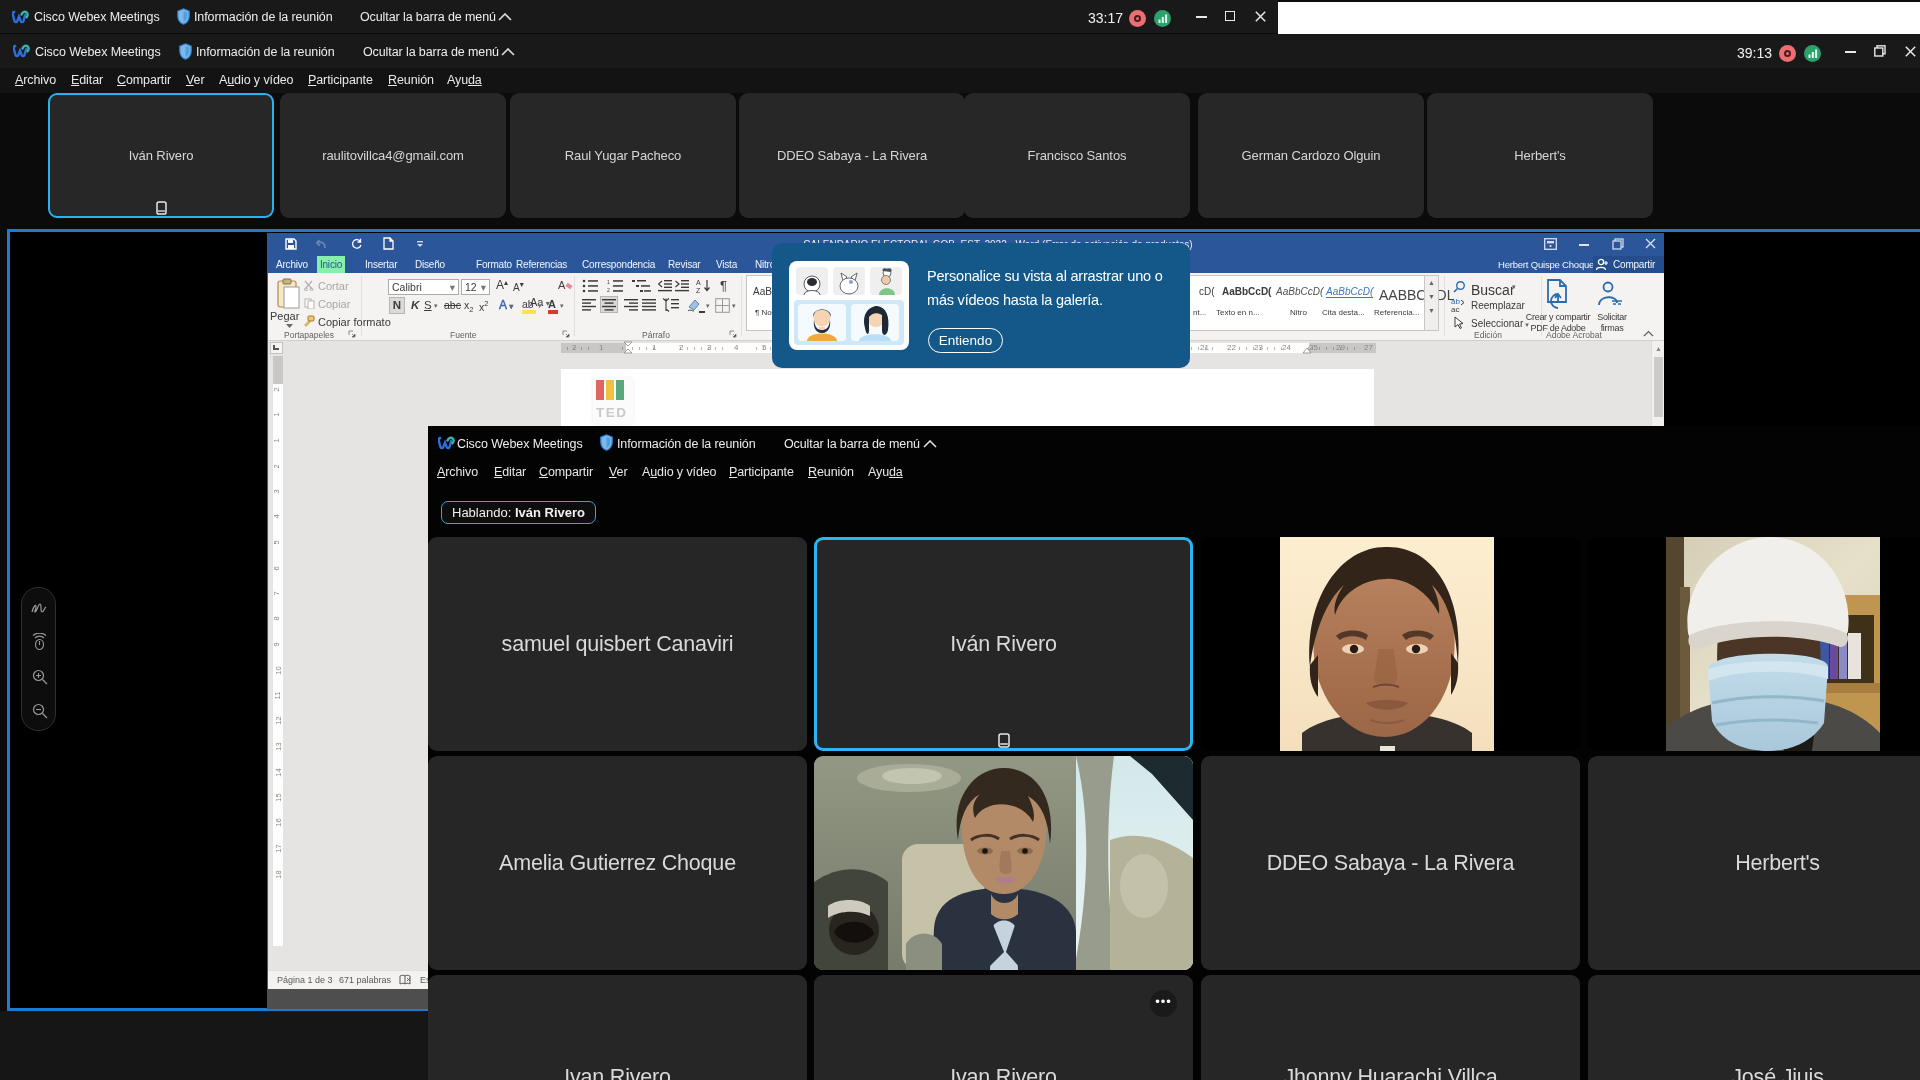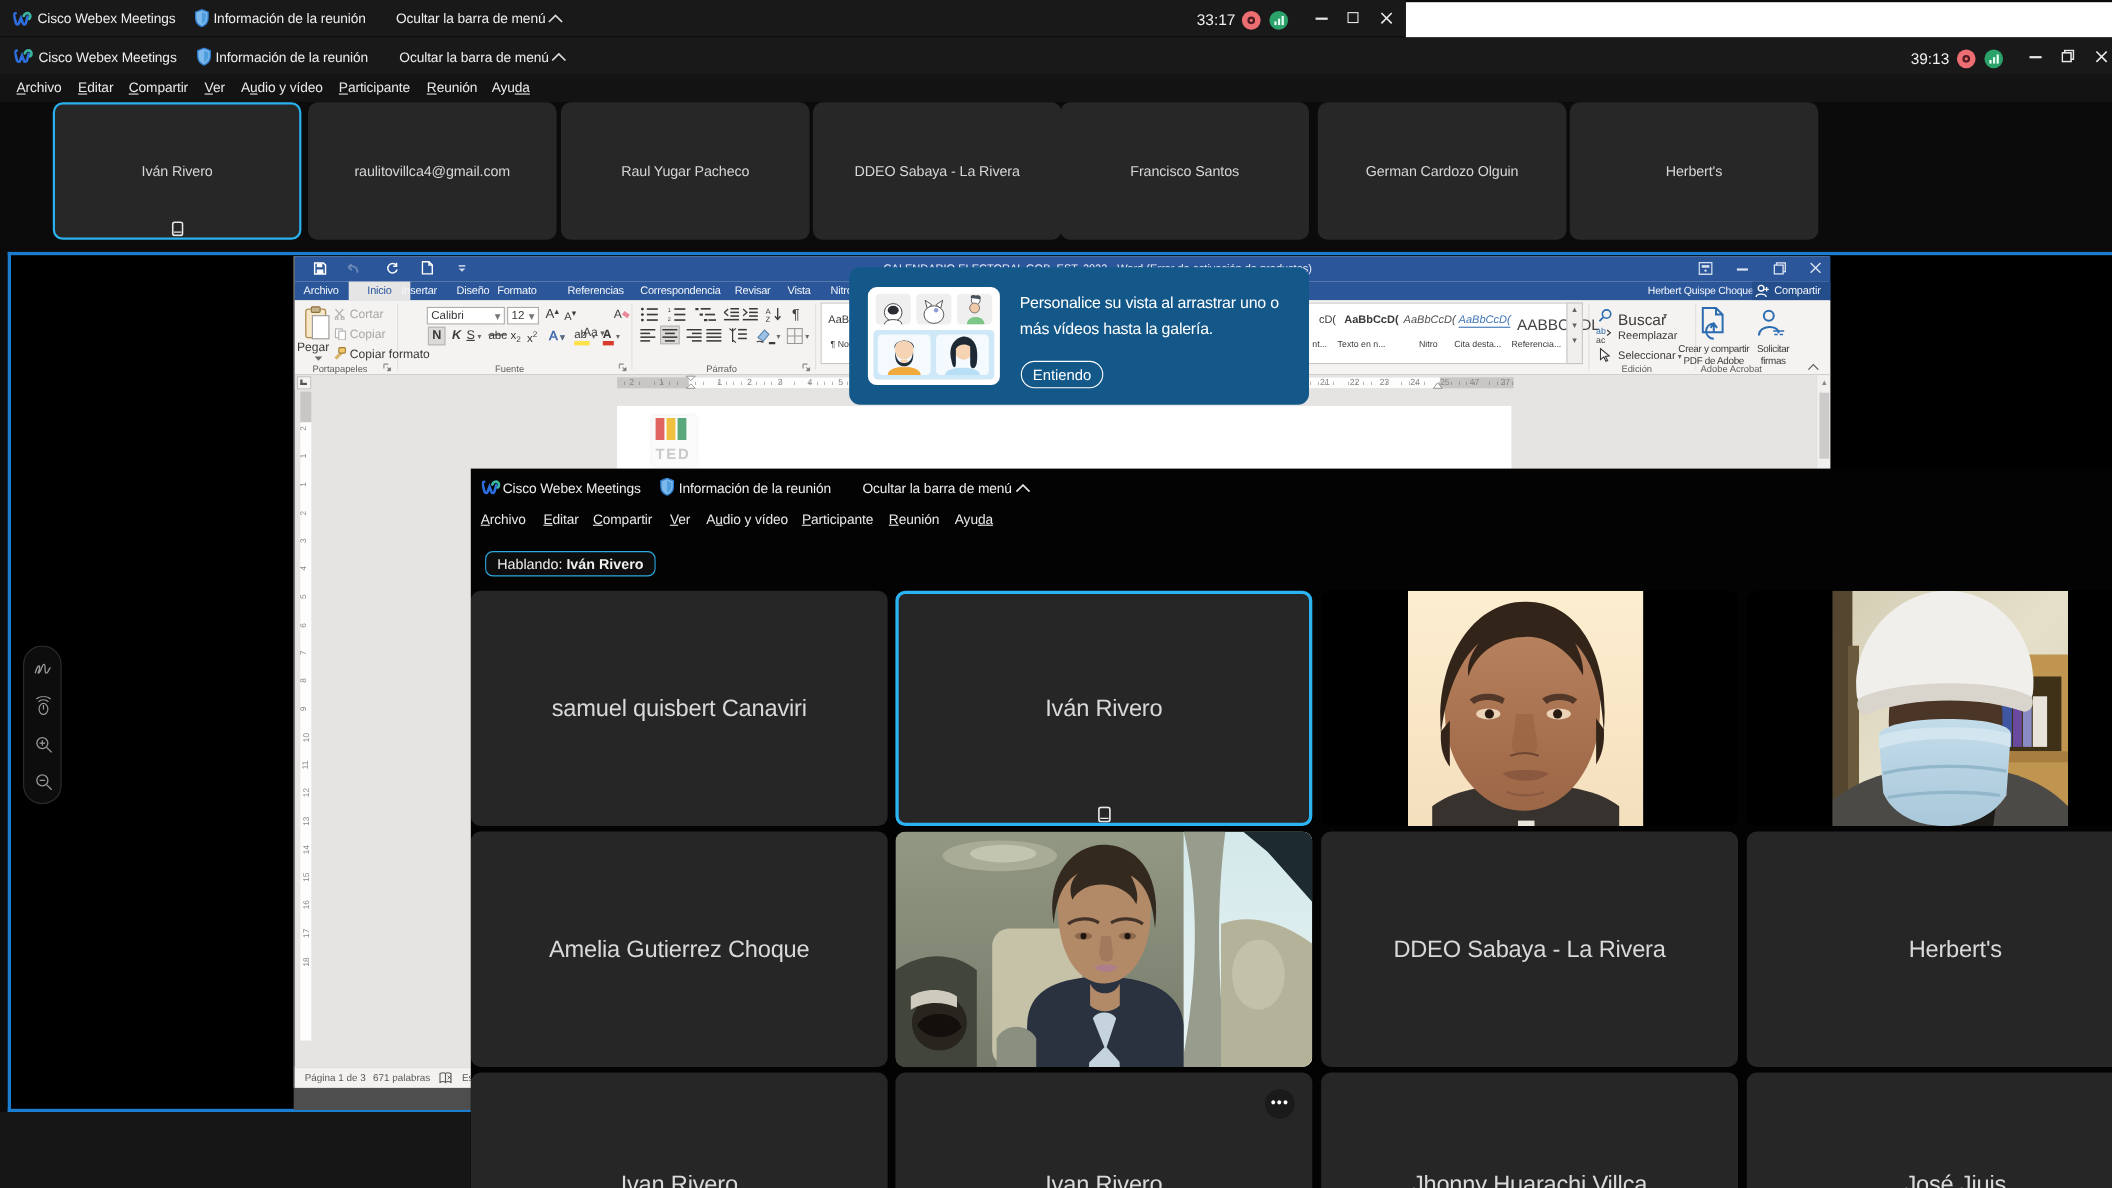--- a/index.html
+++ b/index.html
@@ -147,24 +147,24 @@
           <rect x="3" y="1" width="8" height="8" fill="none" stroke="#dbe3f2" stroke-width="1.2"></rect>
           <rect x="1" y="3" width="8" height="8" fill="#2b579a" stroke="#dbe3f2" stroke-width="1.2"></rect>
         </svg>
       <svg class="abs" style="left:1377px; top:5px;" width="11" height="11" viewBox="0 0 11 11">
           <path d="M1 1 L10 10 M10 1 L1 10" stroke="#dbe3f2" stroke-width="1.3"></path>
         </svg>
     </div>
 
     <div class="abs" style="left:0; top:23px; width:1396px; height:17px; background:#2b579a; font-size:10px; letter-spacing:-0.2px; color:#f2f5fb;">
       <div class="abs txt" style="left:8px; top:3px;">Archivo</div>
-      <div class="abs" style="left:49px; top:0; width:56px; height:17px; background:#e5e5e5; color:#2b579a; text-align:center; padding-top:3px;">Inicio</div>
+      <div class="abs" style="left:49px; top:0; width:28px; height:17px; background:#86efac; color:#2b579a; text-align:center; padding-top:3px;">Inicio</div>
       <div class="abs txt" style="left:97px; top:3px;">Insertar</div>
       <div class="abs txt" style="left:147px; top:3px;">Diseño</div>
-      <div class="abs txt" style="left:184px; top:3px;">Formato</div>
+      <div class="abs txt" style="left:208px; top:3px;">Formato</div>
       <div class="abs txt" style="left:248px; top:3px;">Referencias</div>
       <div class="abs txt" style="left:314px; top:3px;">Correspondencia</div>
       <div class="abs txt" style="left:400px; top:3px;">Revisar</div>
       <div class="abs txt" style="left:448px; top:3px;">Vista</div>
       <div class="abs txt" style="left:487px; top:3px;">Nitro Pro</div>
       <div class="abs txt" style="left:1230px; top:3px; font-size:9.5px; letter-spacing:-0.2px;">Herbert Quispe Choque</div>
       <div class="abs" style="left:1325px; top:0; width:71px; height:17px; background:#244d8c;"></div>
       <svg class="abs" style="left:1327px; top:2px;" width="14" height="13" viewBox="0 0 14 13">
           <circle cx="6" cy="4" r="2.6" fill="none" stroke="#fff" stroke-width="1.3"></circle>
           <path d="M1.5 12 C1.5 8.5 10.5 8.5 10.5 12" fill="none" stroke="#fff" stroke-width="1.3"></path>
@@ -424,21 +424,21 @@
         <span class="abs txt" style="left:795px; top:2px; font-size:8px; color:#8a8886;">16</span>
         <span class="abs txt" style="left:822px; top:2px; font-size:8px; color:#8a8886;">17</span>
         <span class="abs txt" style="left:849px; top:2px; font-size:8px; color:#8a8886;">18</span>
         <span class="abs txt" style="left:877px; top:2px; font-size:8px; color:#8a8886;">19</span>
         <span class="abs txt" style="left:904px; top:2px; font-size:8px; color:#8a8886;">20</span>
         <span class="abs txt" style="left:932px; top:2px; font-size:8px; color:#8a8886;">21</span>
         <span class="abs txt" style="left:959px; top:2px; font-size:8px; color:#8a8886;">22</span>
         <span class="abs txt" style="left:986px; top:2px; font-size:8px; color:#8a8886;">23</span>
         <span class="abs txt" style="left:1014px; top:2px; font-size:8px; color:#8a8886;">24</span>
         <span class="abs txt" style="left:1041px; top:2px; font-size:8px; color:#8a8886;">25</span>
-        <span class="abs txt" style="left:1068px; top:2px; font-size:8px; color:#8a8886;">47</span>
+        <span class="abs txt" style="left:1068px; top:2px; font-size:8px; color:#8a8886;">29</span>
         <span class="abs txt" style="left:1096px; top:2px; font-size:8px; color:#8a8886;">27</span>
       <svg class="abs" style="left:355px; top:0px;" width="10" height="13" viewBox="0 0 10 13">
           <path d="M1 1 H9 L5 5 Z M5 8 L9 12 H1 Z" fill="#fdfdfd" stroke="#8a8886" stroke-width="0.8"></path>
         </svg>
       <svg class="abs" style="left:1034px; top:6px;" width="10" height="7" viewBox="0 0 10 7">
           <path d="M1 6 H9 L5 1 Z" fill="#fdfdfd" stroke="#8a8886" stroke-width="0.8"></path>
         </svg>
     </div>
 
     <div class="abs" style="left:4px; top:123px; width:13px; height:590px; background:#e6e4e2;">

